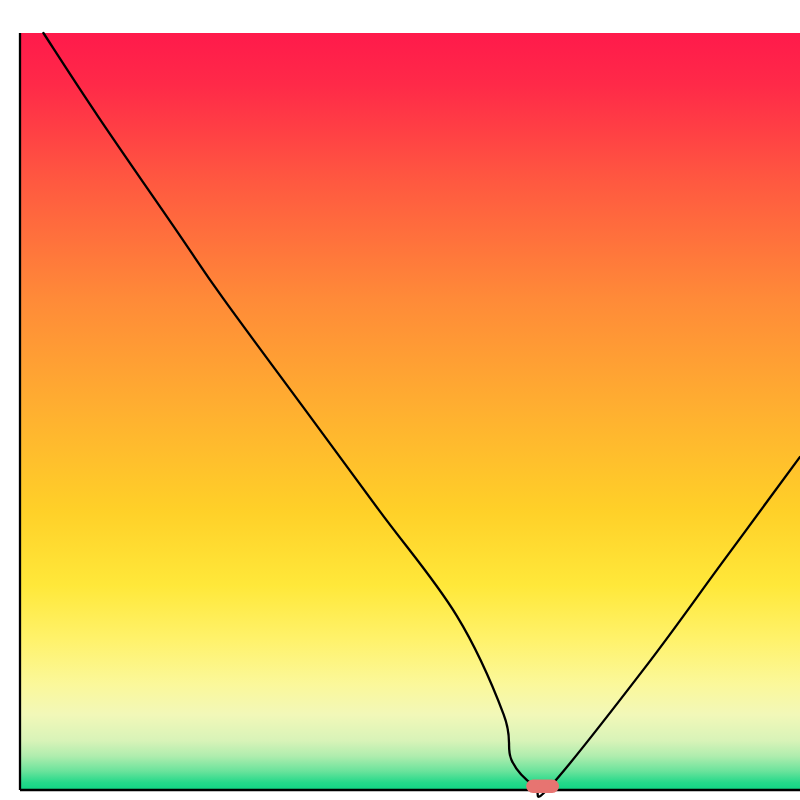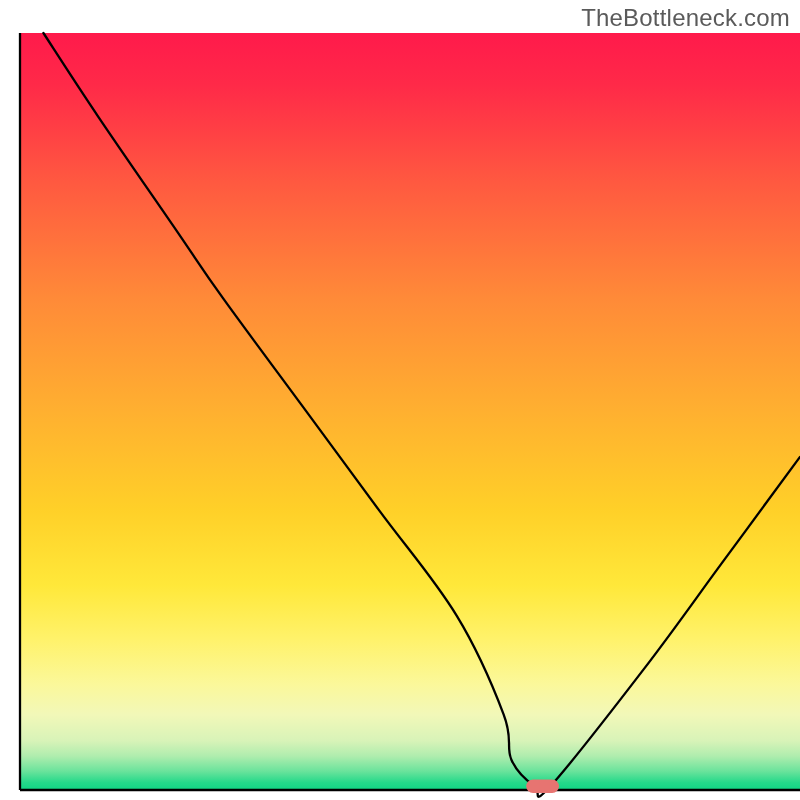--- a/index.html
+++ b/index.html
@@ -32,21 +32,20 @@
     left: 0;
     width: 800px;
     height: 800px;
   }
 </style>
 </head>
 <body>
 
 <div class="stage">
 
-  <div class="watermark">TheBottleneck.com</div>
 
   <svg class="plot" viewBox="0 0 800 800" preserveAspectRatio="none">
     <defs>
       <linearGradient id="bg-grad" x1="0" y1="0" x2="0" y2="1">
           <stop offset="0.00%" stop-color="#ff1a4b"></stop>
           <stop offset="7.00%" stop-color="#ff2a48"></stop>
           <stop offset="20.00%" stop-color="#ff5a40"></stop>
           <stop offset="35.00%" stop-color="#ff8a38"></stop>
           <stop offset="50.00%" stop-color="#ffb030"></stop>
           <stop offset="63.00%" stop-color="#ffd028"></stop>

